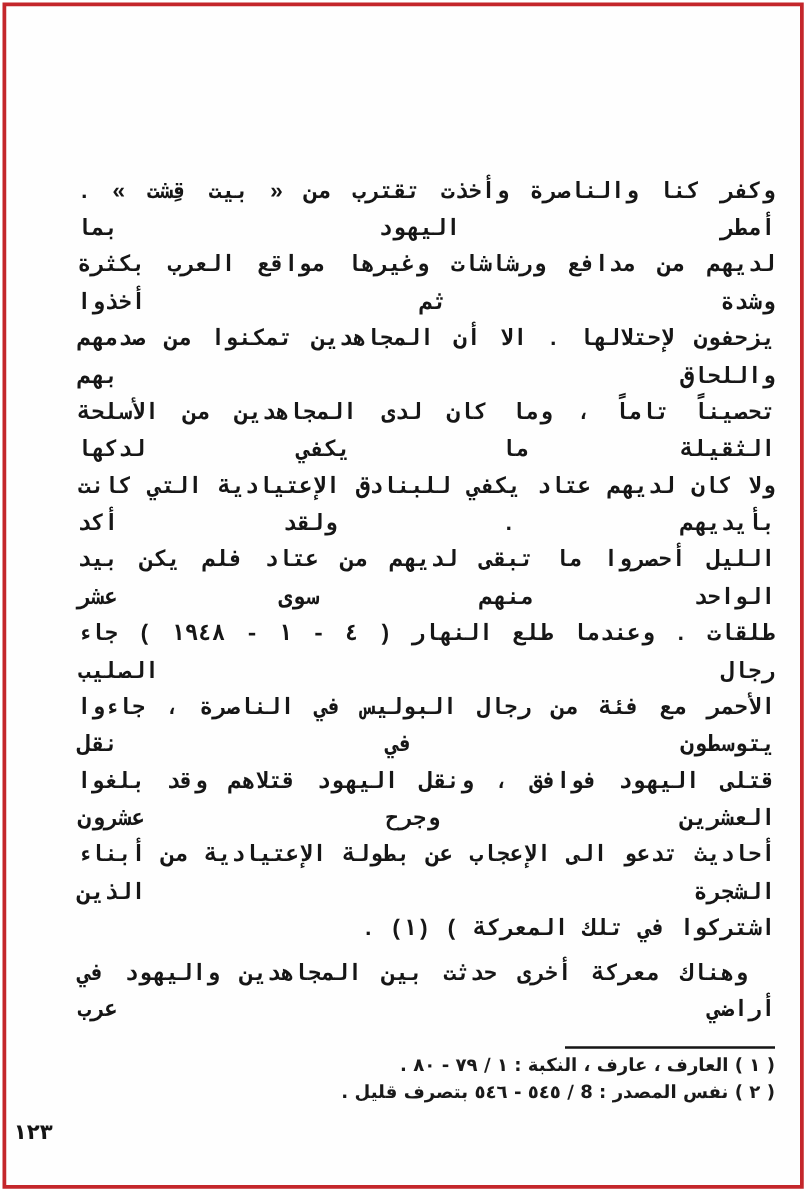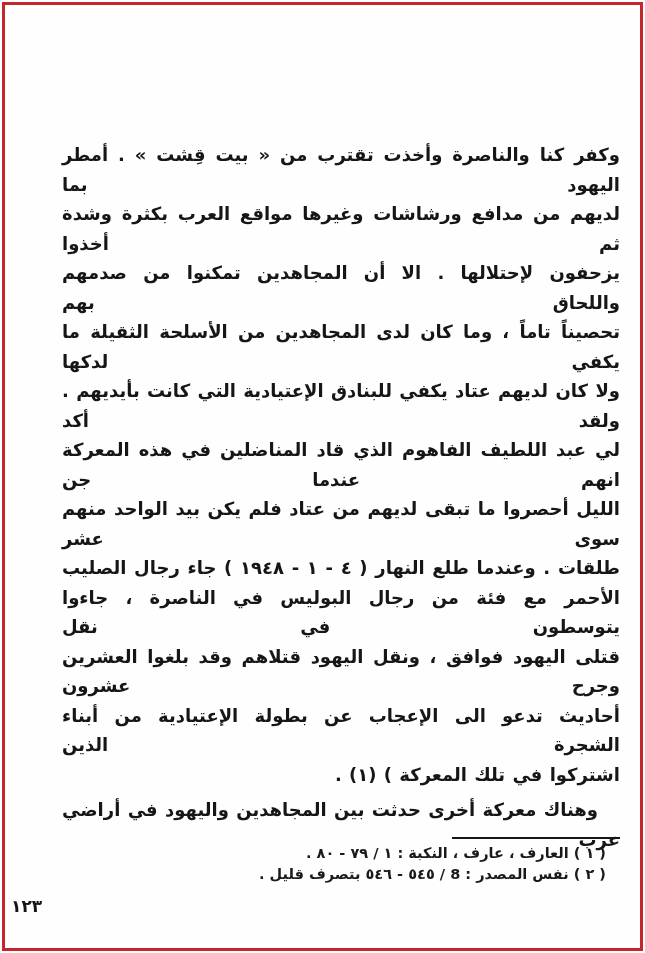--- a/index.html
+++ b/index.html
@@ -29,21 +29,21 @@
     position: absolute;
     top: 140px;
     right: 25px;
     left: 62px;
     direction: rtl;
     color: #161616;
     font-size: 18px;
     font-weight: 700;
     line-height: 29.5px;
   }
-  .para { margin: 0; }
+  .para { margin: 0; font-family: Liberation Mono, monospace; }
   .para + .para { margin-top: 6px; }
   .tl {
     text-align: justify;
     text-align-last: justify;
     white-space: normal;
     word-spacing: 1px;
   }
   .tl.last {
     text-align: left;
     text-align-last: right;
@@ -52,21 +52,21 @@
   .footnote-rule {
     position: absolute;
     top: 837px;
     right: 25px;
     width: 168px;
     border-top: 2px solid #151515;
   }
   .footnotes {
     position: absolute;
     top: 843px;
-    right: 39px;
+    right: 25px;
     left: 62px;
     direction: rtl;
     text-align: right;
     color: #1a1a1a;
     font-size: 14.5px;
     font-weight: 700;
     line-height: 21px;
   }
   .page-number {
     position: absolute;
@@ -88,21 +88,20 @@
 <div class="page-border"></div>
 
 <div class="text-block" dir="rtl">
 
   <div class="para">
     <div class="tl">وكفر كنا والناصرة وأخذت تقترب من « بيت قِشت » . أمطر اليهود بما</div>
     <div class="tl">لديهم من مدافع ورشاشات وغيرها مواقع العرب بكثرة وشدة ثم أخذوا</div>
     <div class="tl">يزحفون لإحتلالها . الا أن المجاهدين تمكنوا من صدمهم واللحاق بهم</div>
     <div class="tl">تحصيناً تاماً ، وما كان لدى المجاهدين من الأسلحة الثقيلة ما يكفي لدكها</div>
     <div class="tl">ولا كان لديهم عتاد يكفي للبنادق الإعتيادية التي كانت بأيديهم . ولقد أكد</div>
-    <div class="tl">لي عبد اللطيف الفاهوم الذي قاد المناضلين في هذه المعركة انهم عندما جن</div>
     <div class="tl">الليل أحصروا ما تبقى لديهم من عتاد فلم يكن بيد الواحد منهم سوى عشر</div>
     <div class="tl">طلقات . وعندما طلع النهار ( ٤ - ١ - ١٩٤٨ ) جاء رجال الصليب</div>
     <div class="tl">الأحمر مع فئة من رجال البوليس في الناصرة ، جاءوا يتوسطون في نقل</div>
     <div class="tl">قتلى اليهود فوافق ، ونقل اليهود قتلاهم وقد بلغوا العشرين وجرح عشرون</div>
     <div class="tl">أحاديث تدعو الى الإعجاب عن بطولة الإعتيادية من أبناء الشجرة الذين</div>
     <div class="tl last">اشتركوا في تلك المعركة ) (١) .</div>
   </div>
 
   <div class="para">
     <div class="tl indent">وهناك معركة أخرى حدثت بين المجاهدين واليهود في أراضي عرب</div>

